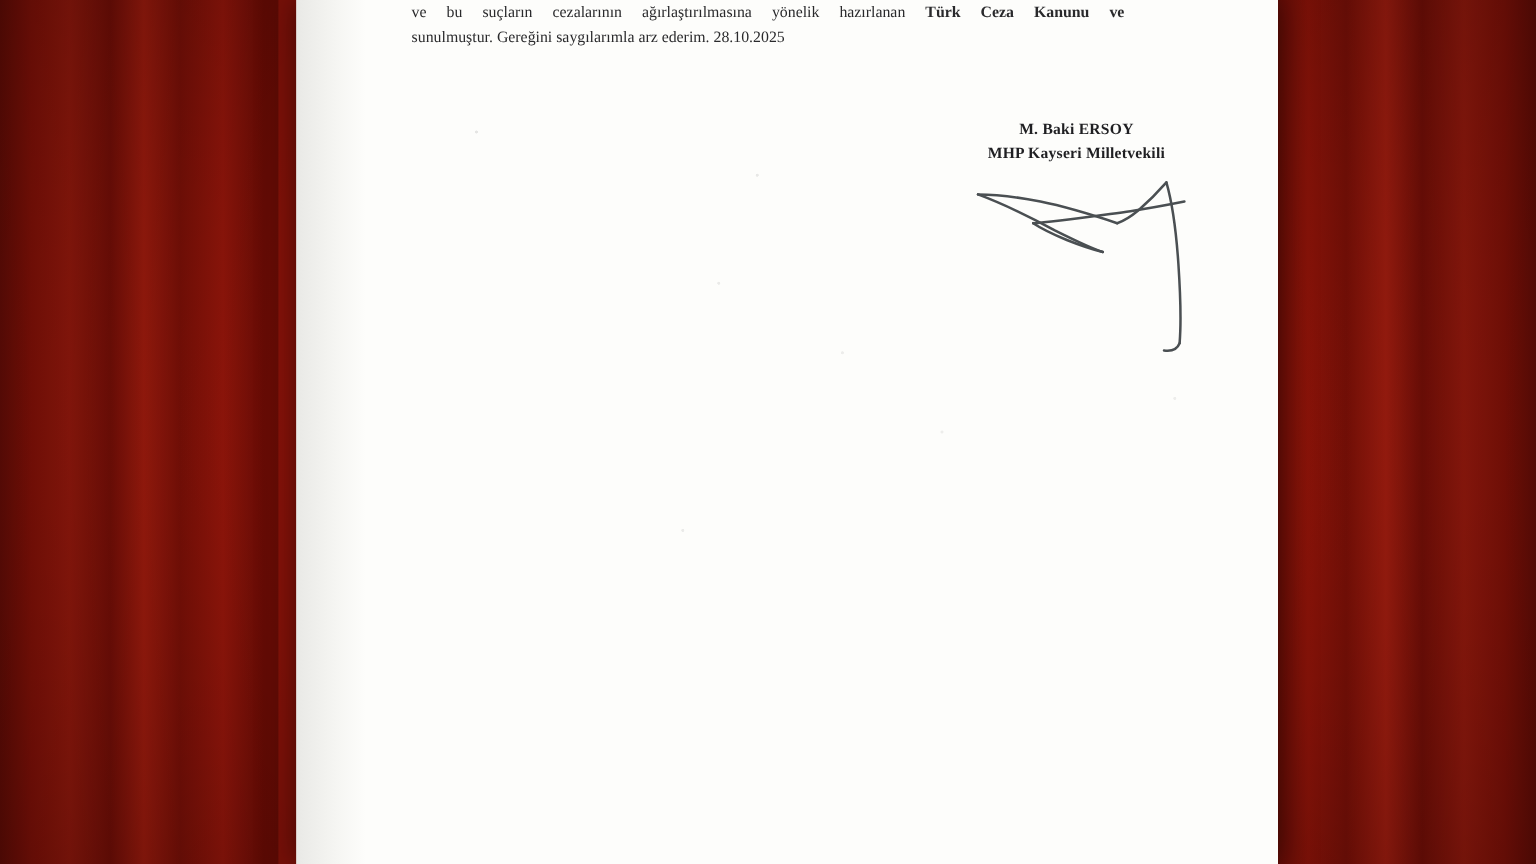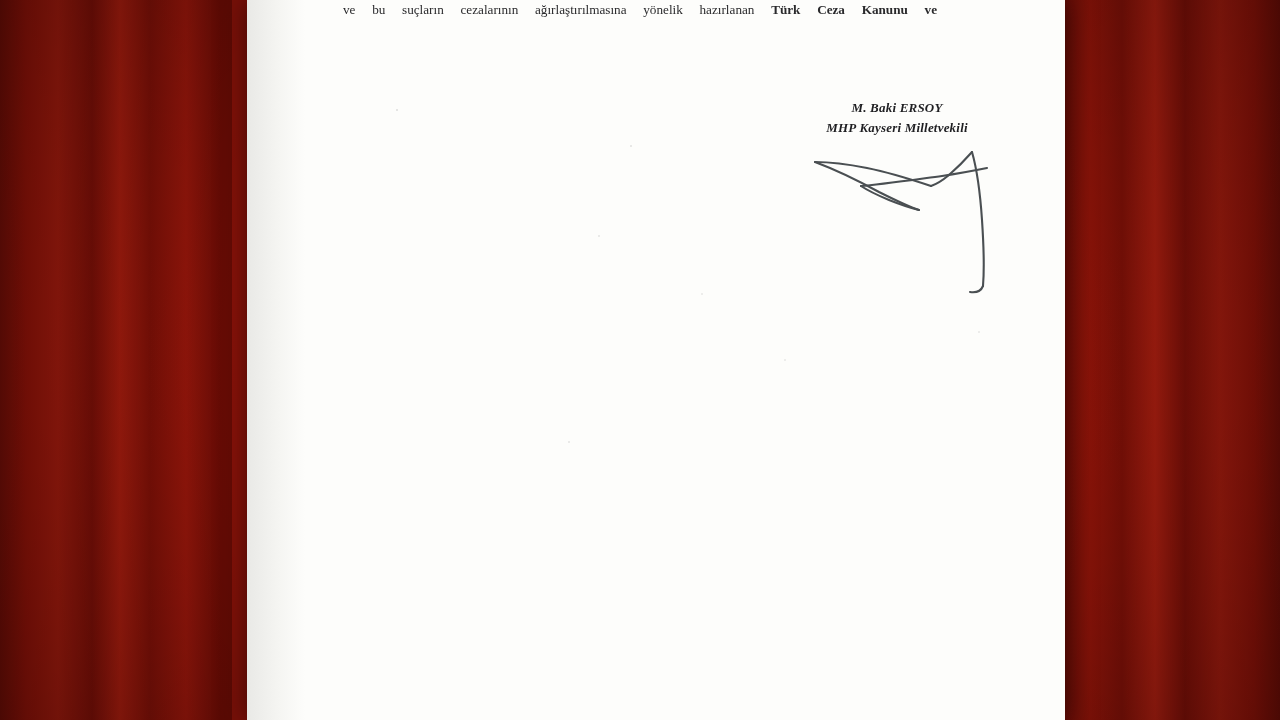--- a/index.html
+++ b/index.html
@@ -105,21 +105,20 @@
     position: absolute;
     left: 500px;
     top: 98px;
     width: 300px;
     text-align: center;
     color: #1f1f22;
     font-size: 13px;
     font-weight: 700;
     line-height: 20px;
     letter-spacing: 0.2px;
-    font-style: italic;
   }
 
   #signature-mark {
     position: absolute;
     left: 480px;
     top: 130px;
     width: 300px;
     height: 185px;
     pointer-events: none;
   }
@@ -130,20 +129,21 @@
 <div id="viewport">
 
   <div id="backdrop"></div>
 
   <div id="page">
     <div id="page-margin-band"></div>
     <div id="page-speckle"></div>
 
     <div id="body-text">
       <span class="line justified"><span>ve bu suçların cezalarının ağırlaştırılmasına yönelik hazırlanan </span><span class="b">Türk Ceza Kanunu ve</span></span>
+      <span class="line">sunulmuştur. Gereğini saygılarımla arz ederim. 28.10.2025</span>
     </div>
 
     <div id="signature-block">
       <div>M. Baki ERSOY</div>
       <div>MHP Kayseri Milletvekili</div>
     </div>
 
     <svg id="signature-mark" viewBox="0 0 300 185" xmlns="http://www.w3.org/2000/svg">
       <g fill="none" stroke="#4a4f52" stroke-width="2.1" stroke-linecap="round" stroke-linejoin="round">
         <path d="M245 22 C 238 30, 230 38, 222 45 C 216 50, 210 54, 204 56"></path>

